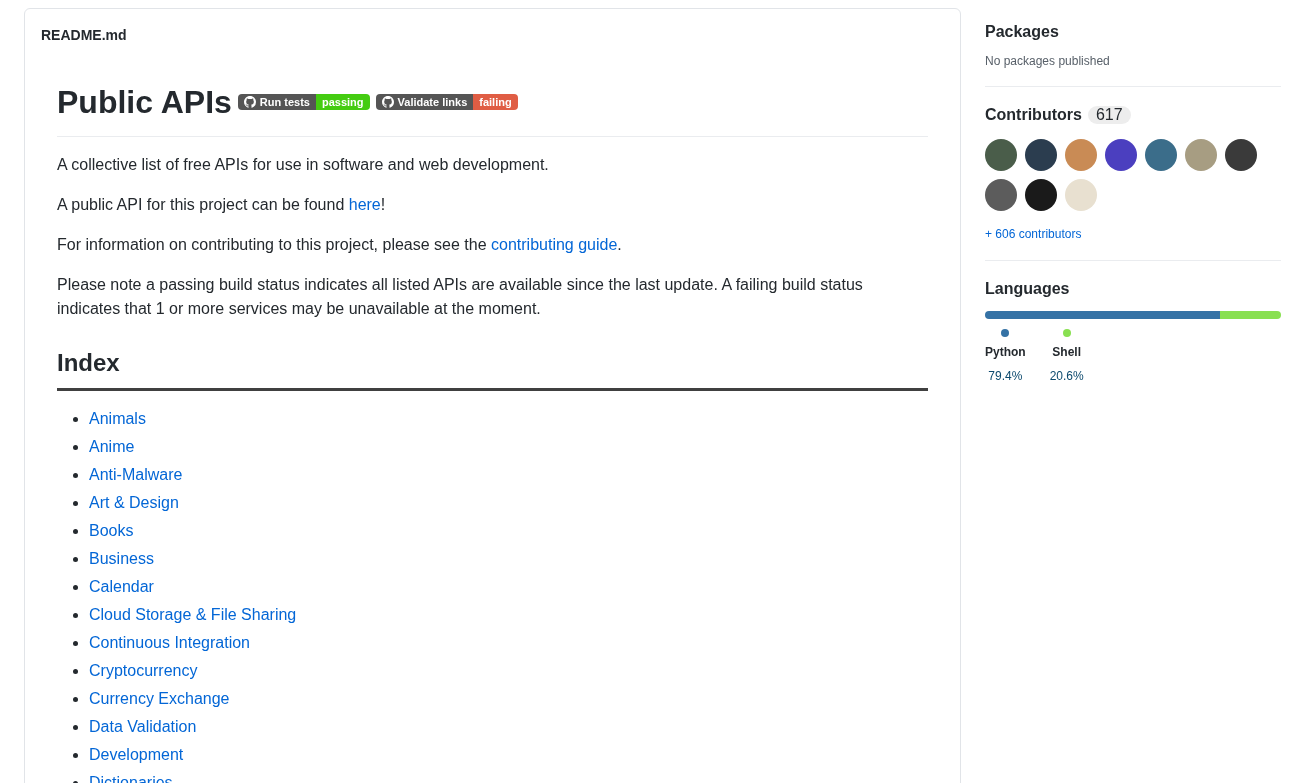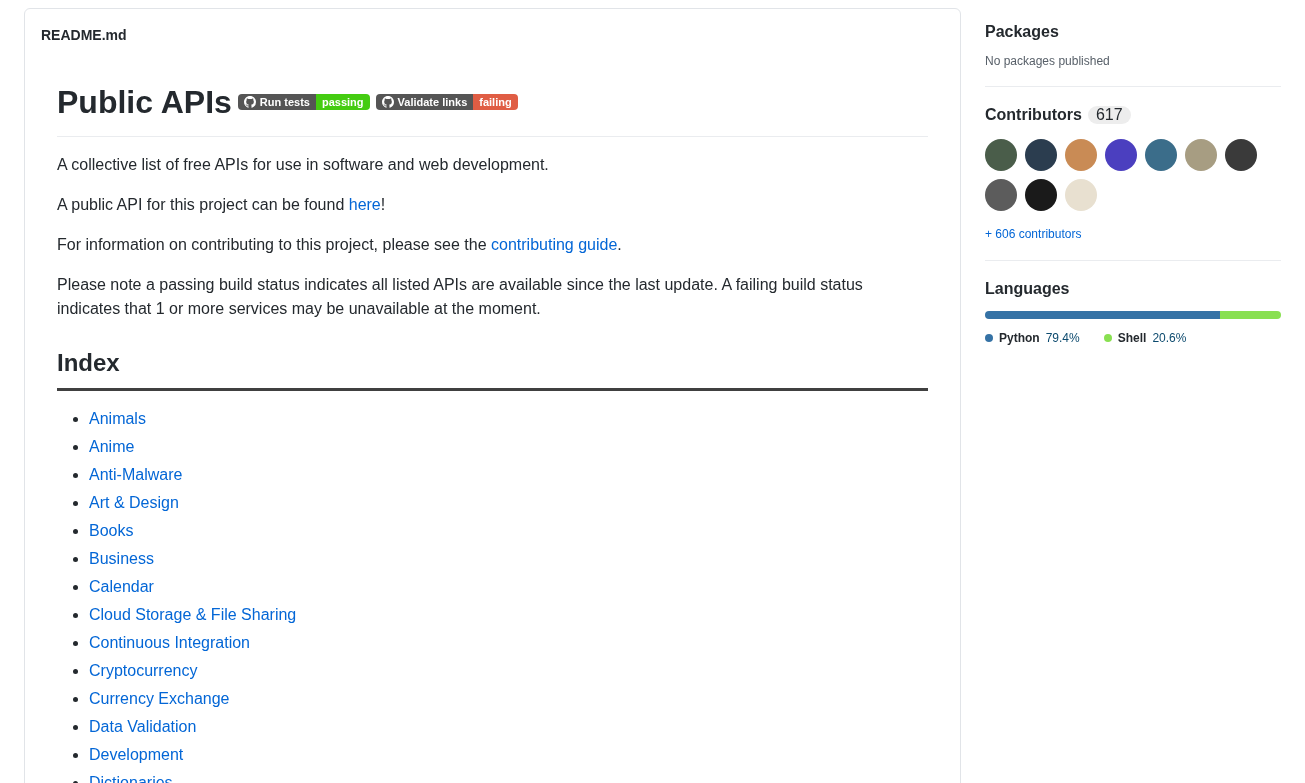--- a/index.html
+++ b/index.html
@@ -129,21 +129,21 @@
 .link-plain { color: #0366d6; text-decoration: none; font-size: 12px; }
 
 .lang-bar {
   display: flex;
   height: 8px;
   border-radius: 6px;
   overflow: hidden;
   margin: 10px 0 10px;
 }
 .lang-list { display: flex; gap: 24px; font-size: 12px; }
-.lang-item { display: inline-flex; align-items: center; gap: 6px; }
+.lang-item { display: inline-flex; align-items: center; gap: 6px; flex-direction: column; }
 .lang-dot { width: 8px; height: 8px; border-radius: 50%; display:inline-block; }
 .lang-name { font-weight: 600; }
 .lang-pct { color: #0c4a6e; }
 .no-border { border-bottom: none; }
 </style>
 </head>
 <body>
 
 <div class="page">
   <div class="main-col">

